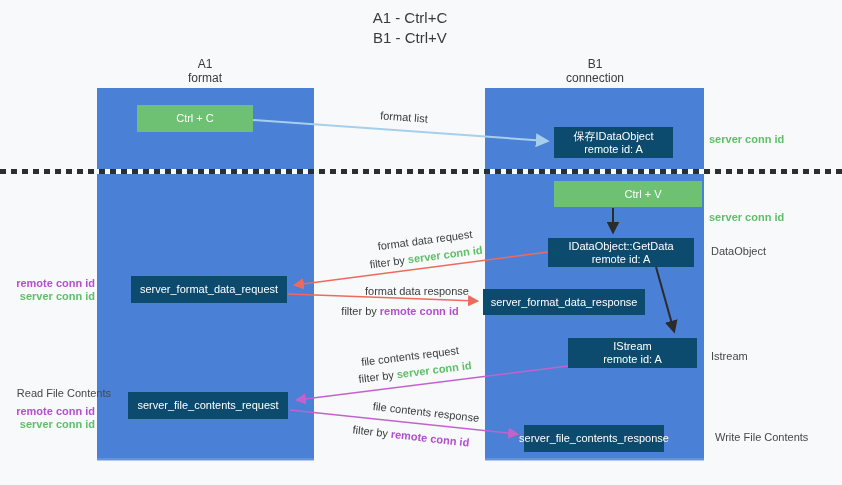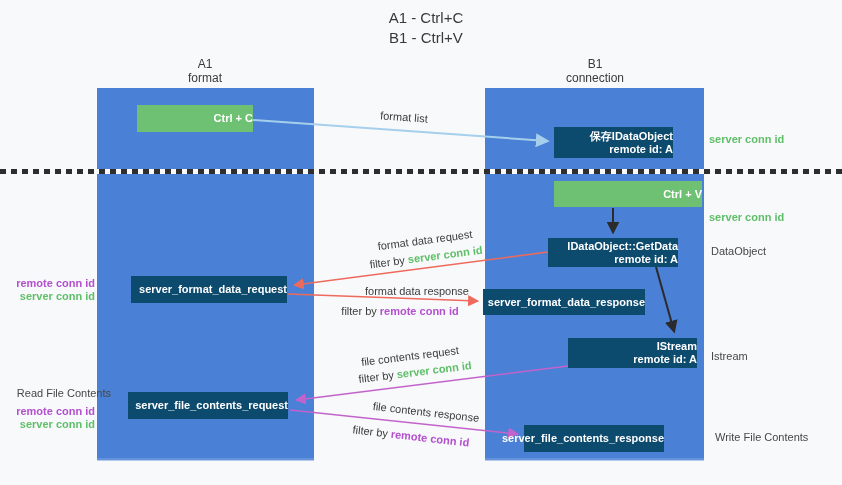--- a/index.html
+++ b/index.html
@@ -1,25 +1,25 @@
 <!DOCTYPE html>
 <html><head>
 <meta charset="utf-8">
 <style>
   html,body{margin:0;padding:0;}
   body{font-family:"Liberation Sans",sans-serif;background:#e9e9e9;}
   .canvas{position:relative;width:842px;height:485px;background:#f8f9fa;overflow:hidden;}
-  .title{position:absolute;top:8px;left:0;width:820px;text-align:center;color:#3a3a3a;font-size:15px;line-height:20px;padding-left:16px;}
+  .title{position:absolute;top:8px;left:0;width:820px;text-align:center;color:#3a3a3a;font-size:15px;line-height:20px;}
   .lane-header{position:absolute;text-align:center;color:#3a3a3a;font-size:12px;line-height:14px;}
   .lane{position:absolute;background:#4a80d5;}
   .lane-edge{position:absolute;height:3px;background:#7ba3e0;opacity:.55;}
   .divider{position:absolute;left:0;top:169px;width:842px;height:5px;
            background:repeating-linear-gradient(90deg,#2e2e2e 0 6px,#fafafa 6px 11px);}
-  .node{position:absolute;display:flex;flex-direction:column;align-items:flex-end;justify-content:center;
-        color:#fff;font-size:11px;line-height:13px;text-align:center;font-weight:bold;}
+  .node{position:absolute;display:flex;flex-direction:column;align-items:center;justify-content:center;
+        color:#fff;font-size:11px;line-height:13px;text-align:center;}
   .node.orange{background:#0c4a6e;}
   .node.green{background:#6ec173;}
   .side-label{position:absolute;font-size:11px;white-space:nowrap;}
   .side-label.gray{color:#474747;}
   .side-label.green{color:#5fbf68;font-weight:bold;}
   .side-label.magenta{color:#b44fd0;font-weight:bold;}
   .left-col{text-align:right;width:95px;left:0;}
   .arrow-label{position:absolute;font-size:11px;color:#3c3c3c;white-space:nowrap;transform-origin:center;}
   .arrow-label .key-green{color:#5fbf68;font-weight:bold;margin-left:3px;}
   .arrow-label .key-magenta{color:#b44fd0;font-weight:bold;margin-left:3px;}
@@ -81,21 +81,21 @@
 
   <div class="node orange" style="left:554px;top:127px;width:119px;height:31px;">
     <span>保存IDataObject</span>
     <span>remote id: A</span>
   </div>
 
   <div class="node green" style="left:554px;top:181px;width:118px;height:26px;padding-left:30px;">
     <span>Ctrl + V</span>
   </div>
 
-  <div class="node orange" style="left:548px;top:238px;width:130px;height:29px;">
+  <div class="node orange" style="left:548px;top:238px;width:146px;height:29px;">
     <span>IDataObject::GetData</span>
     <span>remote id: A</span>
   </div>
 
   <div class="node orange" style="left:131px;top:276px;width:156px;height:27px;">
     <span>server_format_data_request</span>
   </div>
 
   <div class="node orange" style="left:483px;top:289px;width:162px;height:26px;">
     <span>server_format_data_response</span>

